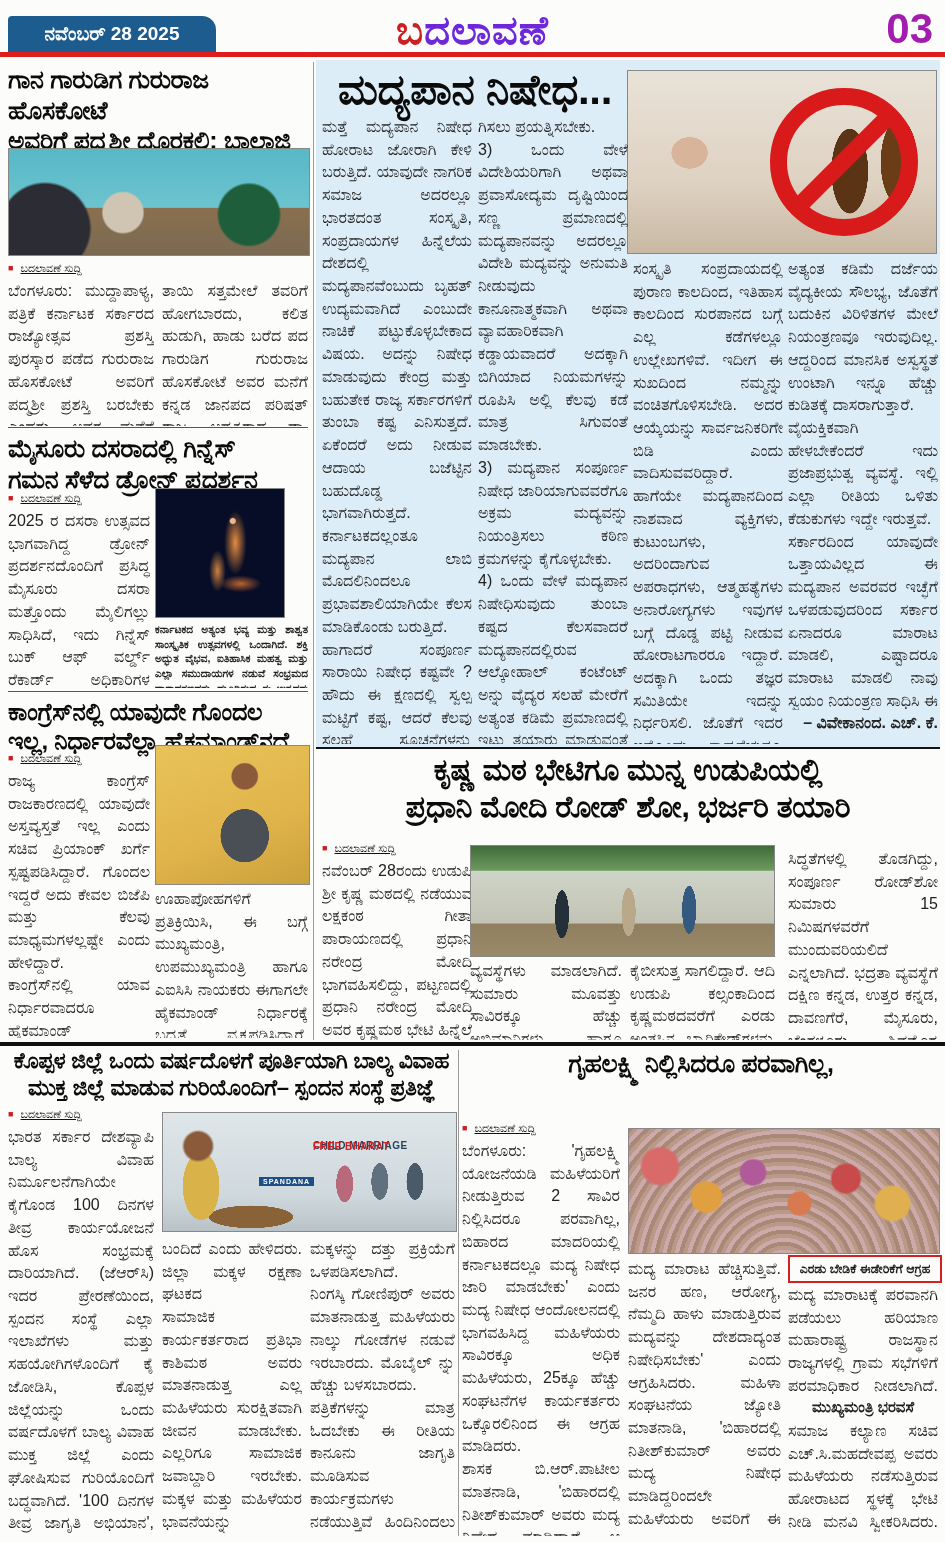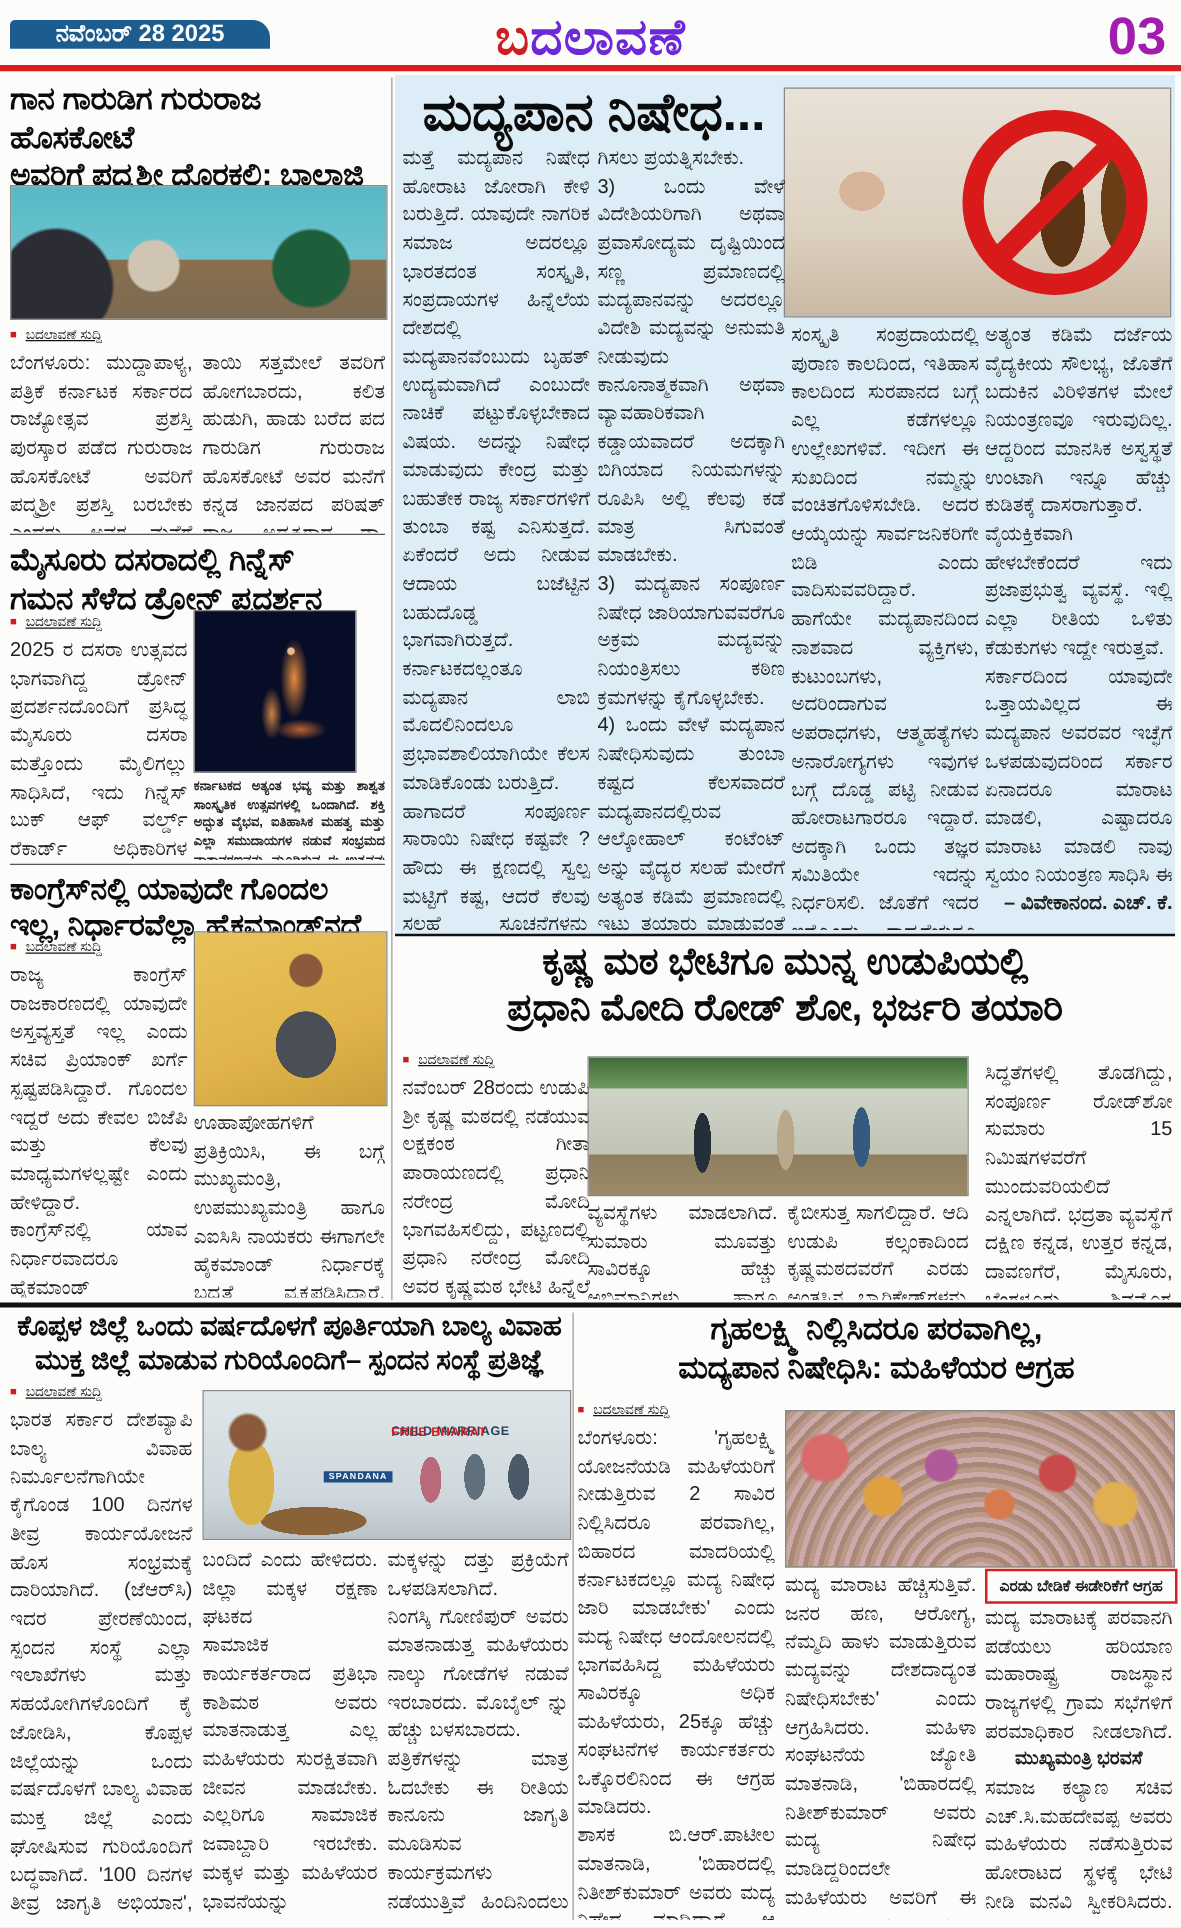--- a/index.html
+++ b/index.html
@@ -37,21 +37,21 @@
                  background:#d81a1a;transform:rotate(-45deg);margin-top:-9px;}
   .bannerTxt1{font-size:10px;font-weight:900;color:#26425e;letter-spacing:.5px;}
   .bannerTxt2{font-size:10px;font-weight:900;color:#d42020;letter-spacing:.5px;}
   .bannerTxt3{font-size:7px;font-weight:bold;color:#fff;letter-spacing:1px;}
 </style>
 </head>
 <body>
 
 <div id="page">
 
-  <div class="abs datebox" style="left:8px;top:16px;width:208px;height:23px;">
+  <div class="abs datebox" style="left:8px;top:16px;width:208px;height:36px;">
     <span>ನವೆಂಬರ್ 28 2025</span>
   </div>
   <div class="abs masthead" style="left:0;right:0;top:8px;">
     <span class="ba">ಬ</span><span class="rest">ದಲಾವಣೆ</span>
   </div>
   <div class="abs pagenum" style="right:12px;top:5px;">03</div>
   <div class="abs redrule" style="left:0;right:0;top:52px;"></div>
 
   <div class="abs vrule" style="left:313px;top:62px;height:978px;"></div>
   <div class="abs vrule" style="left:458px;top:1050px;height:486px;"></div>
@@ -190,21 +190,20 @@
     <span class="abs bannerTxt3" style="left:96px;top:64px;background:#1d4f86;padding:1px 4px;">SPANDANA</span>
   </div>
   <div class="abs coltext" style="left:162px;top:1238px;width:140px;height:296px;">ಬಂದಿದೆ ಎಂದು ಹೇಳಿದರು. ಜಿಲ್ಲಾ ಮಕ್ಕಳ ರಕ್ಷಣಾ ಘಟಕದ
 ಸಾಮಾಜಿಕ ಕಾರ್ಯಕರ್ತರಾದ ಪ್ರತಿಭಾ ಕಾಶಿಮಠ ಅವರು ಮಾತನಾಡುತ್ತ ಎಲ್ಲ ಮಹಿಳೆಯರು ಸುರಕ್ಷಿತವಾಗಿ ಜೀವನ ಮಾಡಬೇಕು. ಎಲ್ಲರಿಗೂ ಸಾಮಾಜಿಕ ಜವಾಬ್ದಾರಿ ಇರಬೇಕು. ಮಕ್ಕಳ ಮತ್ತು ಮಹಿಳೆಯರ ಭಾವನೆಯನ್ನು ಕಾಪಾಡಬೇಕು. ಇದು ಕುಟುಂಬಗಳು ಅಭಿವೃದ್ಧಿವಾಗಿವೆ. ನಮ್ಮ ಸಮಾಜ ಉತ್ತಮವಾಗಿರಬೇಕು. ಬಾಲ್ಯ ವಿವಾಹ ತಡೆಯೊಣವೆ ನಾವು ನಿಮ್ಮೊಂದಿಗೆ ಎಂದು ಹೇಳಿದರು. ಸಿಂಗನ್ನ ಸೋಂಪುರ್ ಅವರ ಮಾತನಾಡುತ್ತ ಮಹಿಳೆಯರು ನಾಲ್ಕು ಗೋಡೆಗಳ ನಡುವೆ ಇರಬಾರದು. ಮೊಬೈಲ್ ನ್ನು ಹೆಚ್ಚು ಬಳಸಬಾರದು. ಪತ್ರಿಕೆಗಳನ್ನು ಓದಬೇಕು ಎಂದು ಕಿವಿಮಾತು ಹೇಳಿದರು. ಕಾರ್ಯಕ್ರಮದಲ್ಲಿ ಈ. ಸರಳಾ ಬಾಲಕಿಯರು ಸ್ವಾಗತಿಸಿದರು. ಪ್ರಾರ್ಥನೆ ಗೀತೆ ಹಾಡಿದರು. ಶಂಕರ ಇದ್ದರು.</div>
   <div class="abs coltext" style="left:310px;top:1238px;width:145px;height:296px;">ಮಕ್ಕಳನ್ನು ದತ್ತು ಪ್ರಕ್ರಿಯೆಗೆ ಒಳಪಡಿಸಲಾಗಿದೆ.
 ನಿಂಗಸ್ಕಿ ಗೋಣಿಪುರ್ ಅವರು ಮಾತನಾಡುತ್ತ ಮಹಿಳೆಯರು ನಾಲ್ಕು ಗೋಡೆಗಳ ನಡುವೆ ಇರಬಾರದು. ಮೊಬೈಲ್ ನ್ನು ಹೆಚ್ಚು ಬಳಸಬಾರದು.
 ಪತ್ರಿಕೆಗಳನ್ನು ಮಾತ್ರ ಓದಬೇಕು ಈ ರೀತಿಯ ಕಾನೂನು ಜಾಗೃತಿ ಮೂಡಿಸುವ ಕಾರ್ಯಕ್ರಮಗಳು ನಡೆಯುತ್ತಿವೆ ಹಿಂದಿನಿಂದಲು ಸ್ವಾತಂತ್ರ್ಯ ಪೂರ್ವದಿಂದ ಬಾಲ್ಯ ವಿವಾಹ ವಿರುದ್ಧ ಹೋರಾಟಗಳು ನಡೆದಿವೆ. ಕಾನೂನು ಜಾರಿಗೆ ಬಂದಿದ್ದು 2016ರಿಂದ ಇತ್ತು. ಈ ಕಾನೂನಿನ ಜಾಗೃತಿ ಎಲ್ಲ ಕಡೆ ಮೂಡಬೇಕು ಎಂದು ಹೇಳಿದರು.</div>
 
   <div class="abs hl" style="left:462px;top:1048px;width:478px;font-size:25px;text-align:center;">
     <div>ಗೃಹಲಕ್ಷ್ಮಿ ನಿಲ್ಲಿಸಿದರೂ ಪರವಾಗಿಲ್ಲ,</div>
-    <div>ಮದ್ಯಪಾನ ನಿಷೇಧಿಸಿ: ಮಹಿಳೆಯರ ಆಗ್ರಹ</div>
   </div>
   <div class="abs byline" style="left:462px;top:1122px;">
     <span class="sq">■</span>
     <span class="bl">ಬದಲಾವಣೆ ಸುದ್ದಿ</span>
   </div>
   <div class="abs coltext" style="left:462px;top:1140px;width:158px;height:396px;">ಬೆಂಗಳೂರು: 'ಗೃಹಲಕ್ಷ್ಮಿ ಯೋಜನೆಯಡಿ ಮಹಿಳೆಯರಿಗೆ ನೀಡುತ್ತಿರುವ 2 ಸಾವಿರ ನಿಲ್ಲಿಸಿದರೂ ಪರವಾಗಿಲ್ಲ, ಬಿಹಾರದ ಮಾದರಿಯಲ್ಲಿ ಕರ್ನಾಟಕದಲ್ಲೂ ಮದ್ಯ ನಿಷೇಧ ಜಾರಿ ಮಾಡಬೇಕು' ಎಂದು ಮದ್ಯ ನಿಷೇಧ ಆಂದೋಲನದಲ್ಲಿ ಭಾಗವಹಿಸಿದ್ದ ಮಹಿಳೆಯರು ಸಾವಿರಕ್ಕೂ ಅಧಿಕ ಮಹಿಳೆಯರು, 25ಕ್ಕೂ ಹೆಚ್ಚು ಸಂಘಟನೆಗಳ ಕಾರ್ಯಕರ್ತರು ಒಕ್ಕೊರಲಿನಿಂದ ಈ ಆಗ್ರಹ ಮಾಡಿದರು.
 ಶಾಸಕ ಬಿ.ಆರ್.ಪಾಟೀಲ ಮಾತನಾಡಿ, 'ಬಿಹಾರದಲ್ಲಿ ನಿತೀಶ್‌ಕುಮಾರ್ ಅವರು ಮದ್ಯ ನಿಷೇಧ ಮಾಡಿದ್ದಾರೆ. ಆ ರಾಜ್ಯದಲ್ಲಿ ಈಗ ಶೇ 70ರಷ್ಟು ಮದ್ಯ ಮಾರಾಟ ನಿಯಂತ್ರಣದಲ್ಲಿದೆ. ಇದೇ ಮಾದರಿಯಲ್ಲಿ ಸಿದ್ದರಾಮಯ್ಯ ಅವರೂ ಕರ್ನಾಟಕದಲ್ಲಿ ಮದ್ಯ ನಿಯಂತ್ರಣಕ್ಕೆ ಕಾನೂನು ಜಾರಿಗೊಳಿಸಬೇಕು' ಎಂದು ಒತ್ತಾಯಿಸಿದರು.
 'ಇದು ಹಲವು ವರ್ಷಗಳಿಂದ ನಡೆದಿರುವ ಹೋರಾಟ. ಅಧಿವೇಶನದಲ್ಲೂ ಈ ವಿಚಾರ ಪ್ರಸ್ತಾಪಿಸಿದ್ದೇನೆ. ಸರ್ಕಾರವೇ ಇತಿಮಿತಿ ಗೊತ್ತಿದ್ದರೂ ಜನರ ಹಿತದೃಷ್ಟಿಯಿಂದ ಇದು ಜಾರಿಯಾಗುವುದು ಒಳ್ಳೆಯದು. ಪ್ರಧಾನಿ ನರೇಂದ್ರ ಮೋದಿ ಅವರು ದೇಶದಾದ್ಯಂತ ಪಾನ ನಿಷೇಧ ಜಾರಿಗೊಳಿಸಲು ಯೋಚಿಸಬೇಕು' ಎಂದು ಪಾಟೀಲ ಆಗ್ರಹಿಸಿದರು.
 ಸಾಣೇಹಳ್ಳಿ ಪಂಡಿತಾರಾಧ್ಯ ಶಿವಾಚಾರ್ಯ ಸ್ವಾಮೀಜಿ ಮಾತನಾಡಿ, 'ಜನರು ಸರ್ಕಾರದಿಂದ ಸಿಗುವ ಲಾಭದ ಬದಲು ನೆಮ್ಮದಿಯ ಬದುಕು ಬಯಸುತ್ತಿದ್ದಾರೆ. ಯೋಜನೆಗಳನ್ನು</div>
   <div class="abs photo" style="left:628px;top:1128px;width:310px;height:124px;

